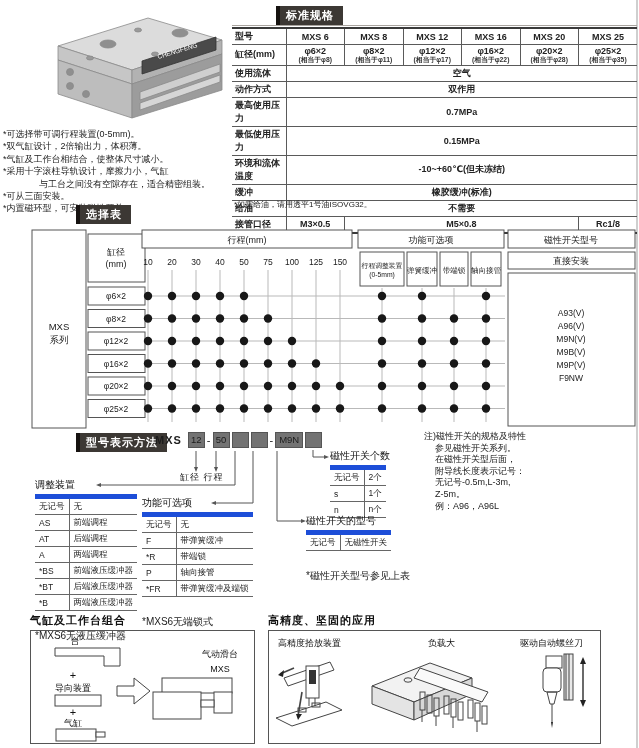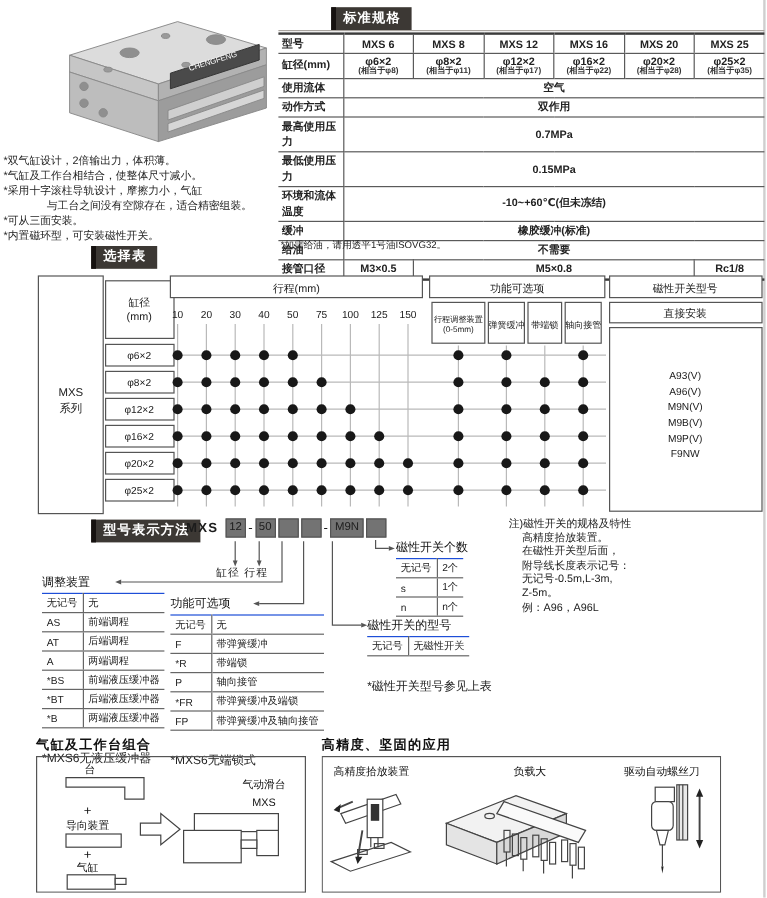--- a/index.html
+++ b/index.html
@@ -29,21 +29,21 @@
   #spec-table tr:last-child th, #spec-table tr:last-child td { border-bottom:2px solid #3a3a3a; }
   #spec-table th { text-align:left; width:54px; border-right:1px solid #5a5a5a; }
   #spec-table td.v { text-align:center; border-left:1px solid #5a5a5a; }
   #spec-table td .equiv { font-size:6.8px; color:#333; line-height:7.5px; }
   #spec-table td .sz { line-height:10px; }
   .spec-footnote { position:absolute; left:234px; top:199px; font-size:8px; color:#222; }
 
   
   .kv-wrap { position:absolute; }
   .kv-title { font-size:10px; color:#111; margin-bottom:2px; white-space:nowrap; }
-  table.kv { border-collapse:collapse; border-top:1px solid #1d4ed8; }
+  table.kv { border-collapse:collapse; border-top:5px solid #1d4ed8; }
   table.kv td { font-size:8.5px; color:#222; border-bottom:1px solid #666; padding:1.5px 4px; white-space:nowrap; }
   table.kv td + td { border-left:1px solid #666; }
   .kv-foot { font-size:10px; color:#222; margin-top:18px; white-space:nowrap; }
 
   
   .model-code { position:absolute; left:155px; top:432px; display:flex; align-items:center; font-size:11px; }
   .model-code .prefix { font-weight:bold; letter-spacing:1px; margin-right:5px; }
   .code-box { display:inline-block; min-width:17px; height:16px; border:1px solid #555; font-size:9.5px; line-height:14px; text-align:center; margin:0 1px; background:#737373; }
   .code-box.wide { min-width:28px; }
   .code-dash { margin:0 1px; }
@@ -77,20 +77,21 @@
     <ellipse cx="125" cy="48" rx="3.5" ry="2" fill="#9a9a9a"></ellipse>
     <ellipse cx="60" cy="52" rx="3.5" ry="2" fill="#9a9a9a"></ellipse>
     <circle cx="40" cy="66" r="3.5" fill="#8f8f8f"></circle>
     <circle cx="40" cy="80" r="3.5" fill="#8f8f8f"></circle>
     <circle cx="56" cy="88" r="3.5" fill="#8f8f8f"></circle>
   </g>
   <text x="148" y="47" font-size="6.5" fill="#fff" text-anchor="middle" transform="rotate(-17 148 47)">CHENGFENG</text>
 </svg>
 
 <div class="notes" id="product-notes">
+    <div>*可选择带可调行程装置(0-5mm)。</div>
     <div>*双气缸设计，2倍输出力，体积薄。</div>
     <div>*气缸及工作台相结合，使整体尺寸减小。</div>
     <div>*采用十字滚柱导轨设计，摩擦力小，气缸</div>
     <div class="n-indent">与工台之间没有空隙存在，适合精密组装。</div>
     <div>*可从三面安装。</div>
     <div>*内置磁环型，可安装磁性开关。</div>
   </div>
 
 <div class="badge" style="left:232px;top:6px;">标准规格</div>
 <div class="hairline" style="left:232px;top:25px;width:405px;"></div>
@@ -307,21 +308,21 @@
     <circle cx="286" cy="182.5" r="4.2" fill="#181818"></circle>
     <circle cx="310" cy="182.5" r="4.2" fill="#181818"></circle>
     <circle cx="352" cy="182.5" r="4.2" fill="#181818"></circle>
     <circle cx="392" cy="182.5" r="4.2" fill="#181818"></circle>
     <circle cx="424" cy="182.5" r="4.2" fill="#181818"></circle>
     <circle cx="456" cy="182.5" r="4.2" fill="#181818"></circle>
   </svg>
 
 <div class="note-block" id="sel-note">
     <div>注)磁性开关的规格及特性</div>
-    <div class="n-indent">高精度拾放装置。</div>
+    <div class="n-indent">参见磁性开关系列。</div>
     <div class="n-indent">在磁性开关型后面，</div>
     <div class="n-indent">附导线长度表示记号：</div>
     <div class="n-indent">无记号-0.5m,L-3m,</div>
     <div class="n-indent">Z-5m。</div>
     <div class="n-indent">例：A96，A96L</div>
   </div>
 
 <div class="badge" style="left:32px;top:433px;">型号表示方法</div>
 
 <div class="model-code">
@@ -410,24 +411,20 @@
           <td>*R</td>
           <td>带端锁</td>
         </tr>
         <tr>
           <td>P</td>
           <td>轴向接管</td>
         </tr>
         <tr>
           <td>*FR</td>
           <td>带弹簧缓冲及端锁</td>
-        </tr>
-        <tr>
-          <td>FP</td>
-          <td>带弹簧缓冲及轴向接管</td>
         </tr>
       </tbody>
     </table>
   <div class="kv-foot">*MXS6无端锁式</div>
 </div>
 
 <div class="kv-wrap" style="left:330px;top:449px;">
   <div class="kv-title">磁性开关个数</div>
   <table class="kv">
       <tbody id="swcount-body">

